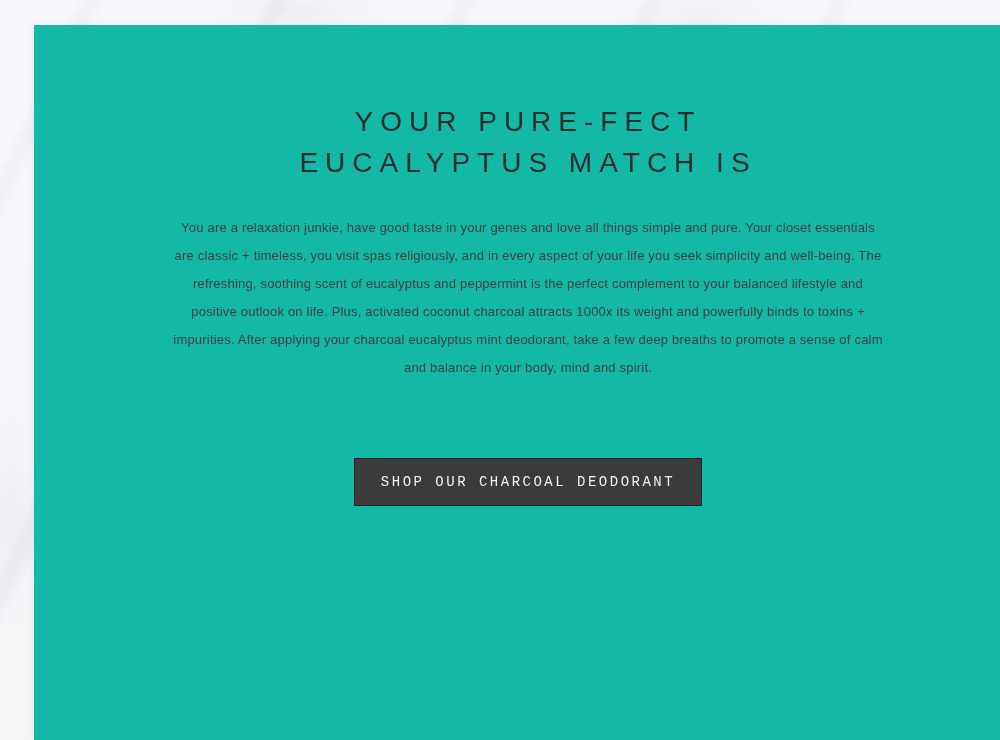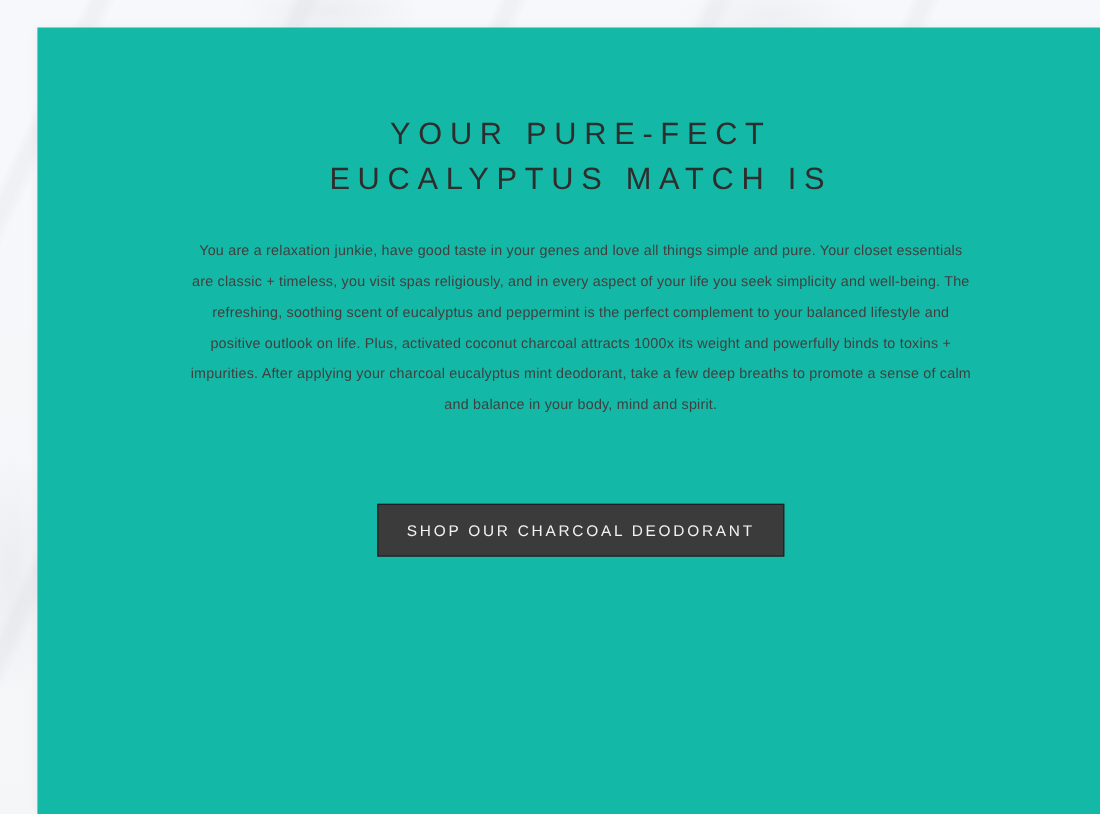--- a/index.html
+++ b/index.html
@@ -78,21 +78,21 @@
   }
 
   
   .cta-wrap { margin-top: 76px; }
 
   .cta-button {
     display: inline-block;
     background: #3b3b3b;
     border: 1px solid #1f1f1f;
     color: #f2f2f2;
-    font-family: Liberation Sans, sans-serif;
+    font-family: Liberation Mono, monospace;
     font-size: 14px;
     letter-spacing: 2.5px;
     padding: 15px 26px;
     cursor: pointer;
   }
 </style>
 </head>
 <body>
 
 <div class="marble-bg"></div>

